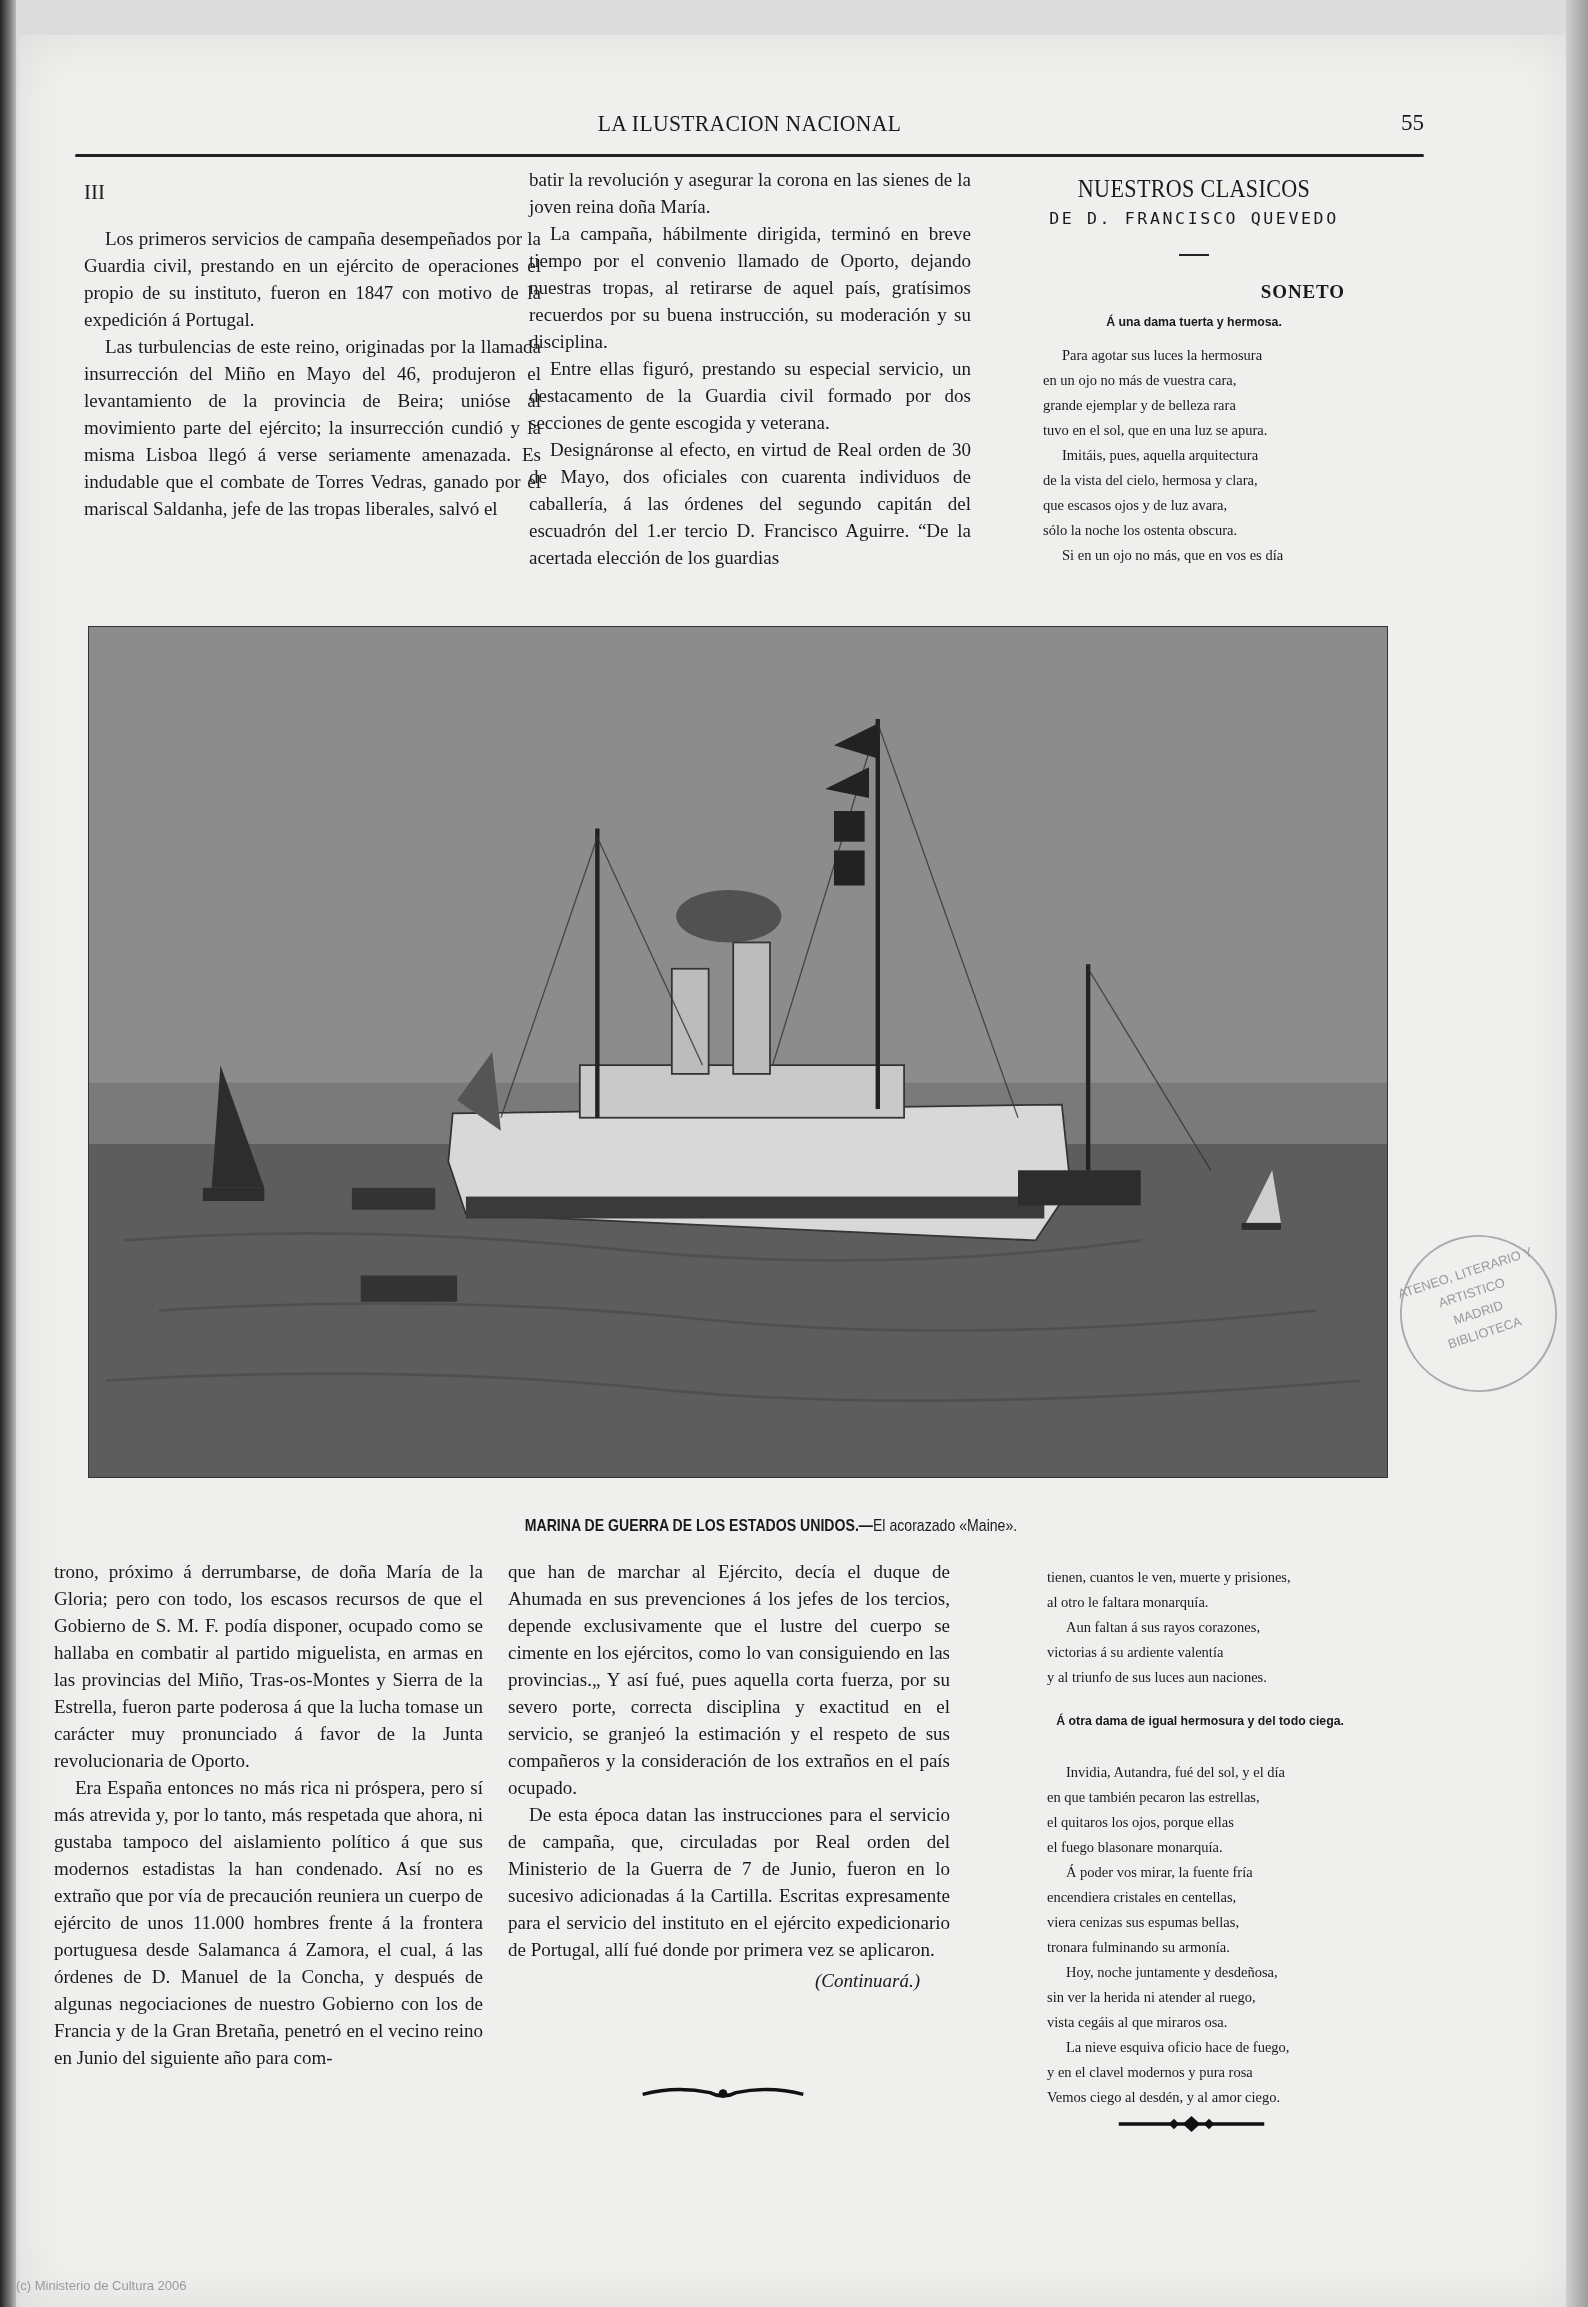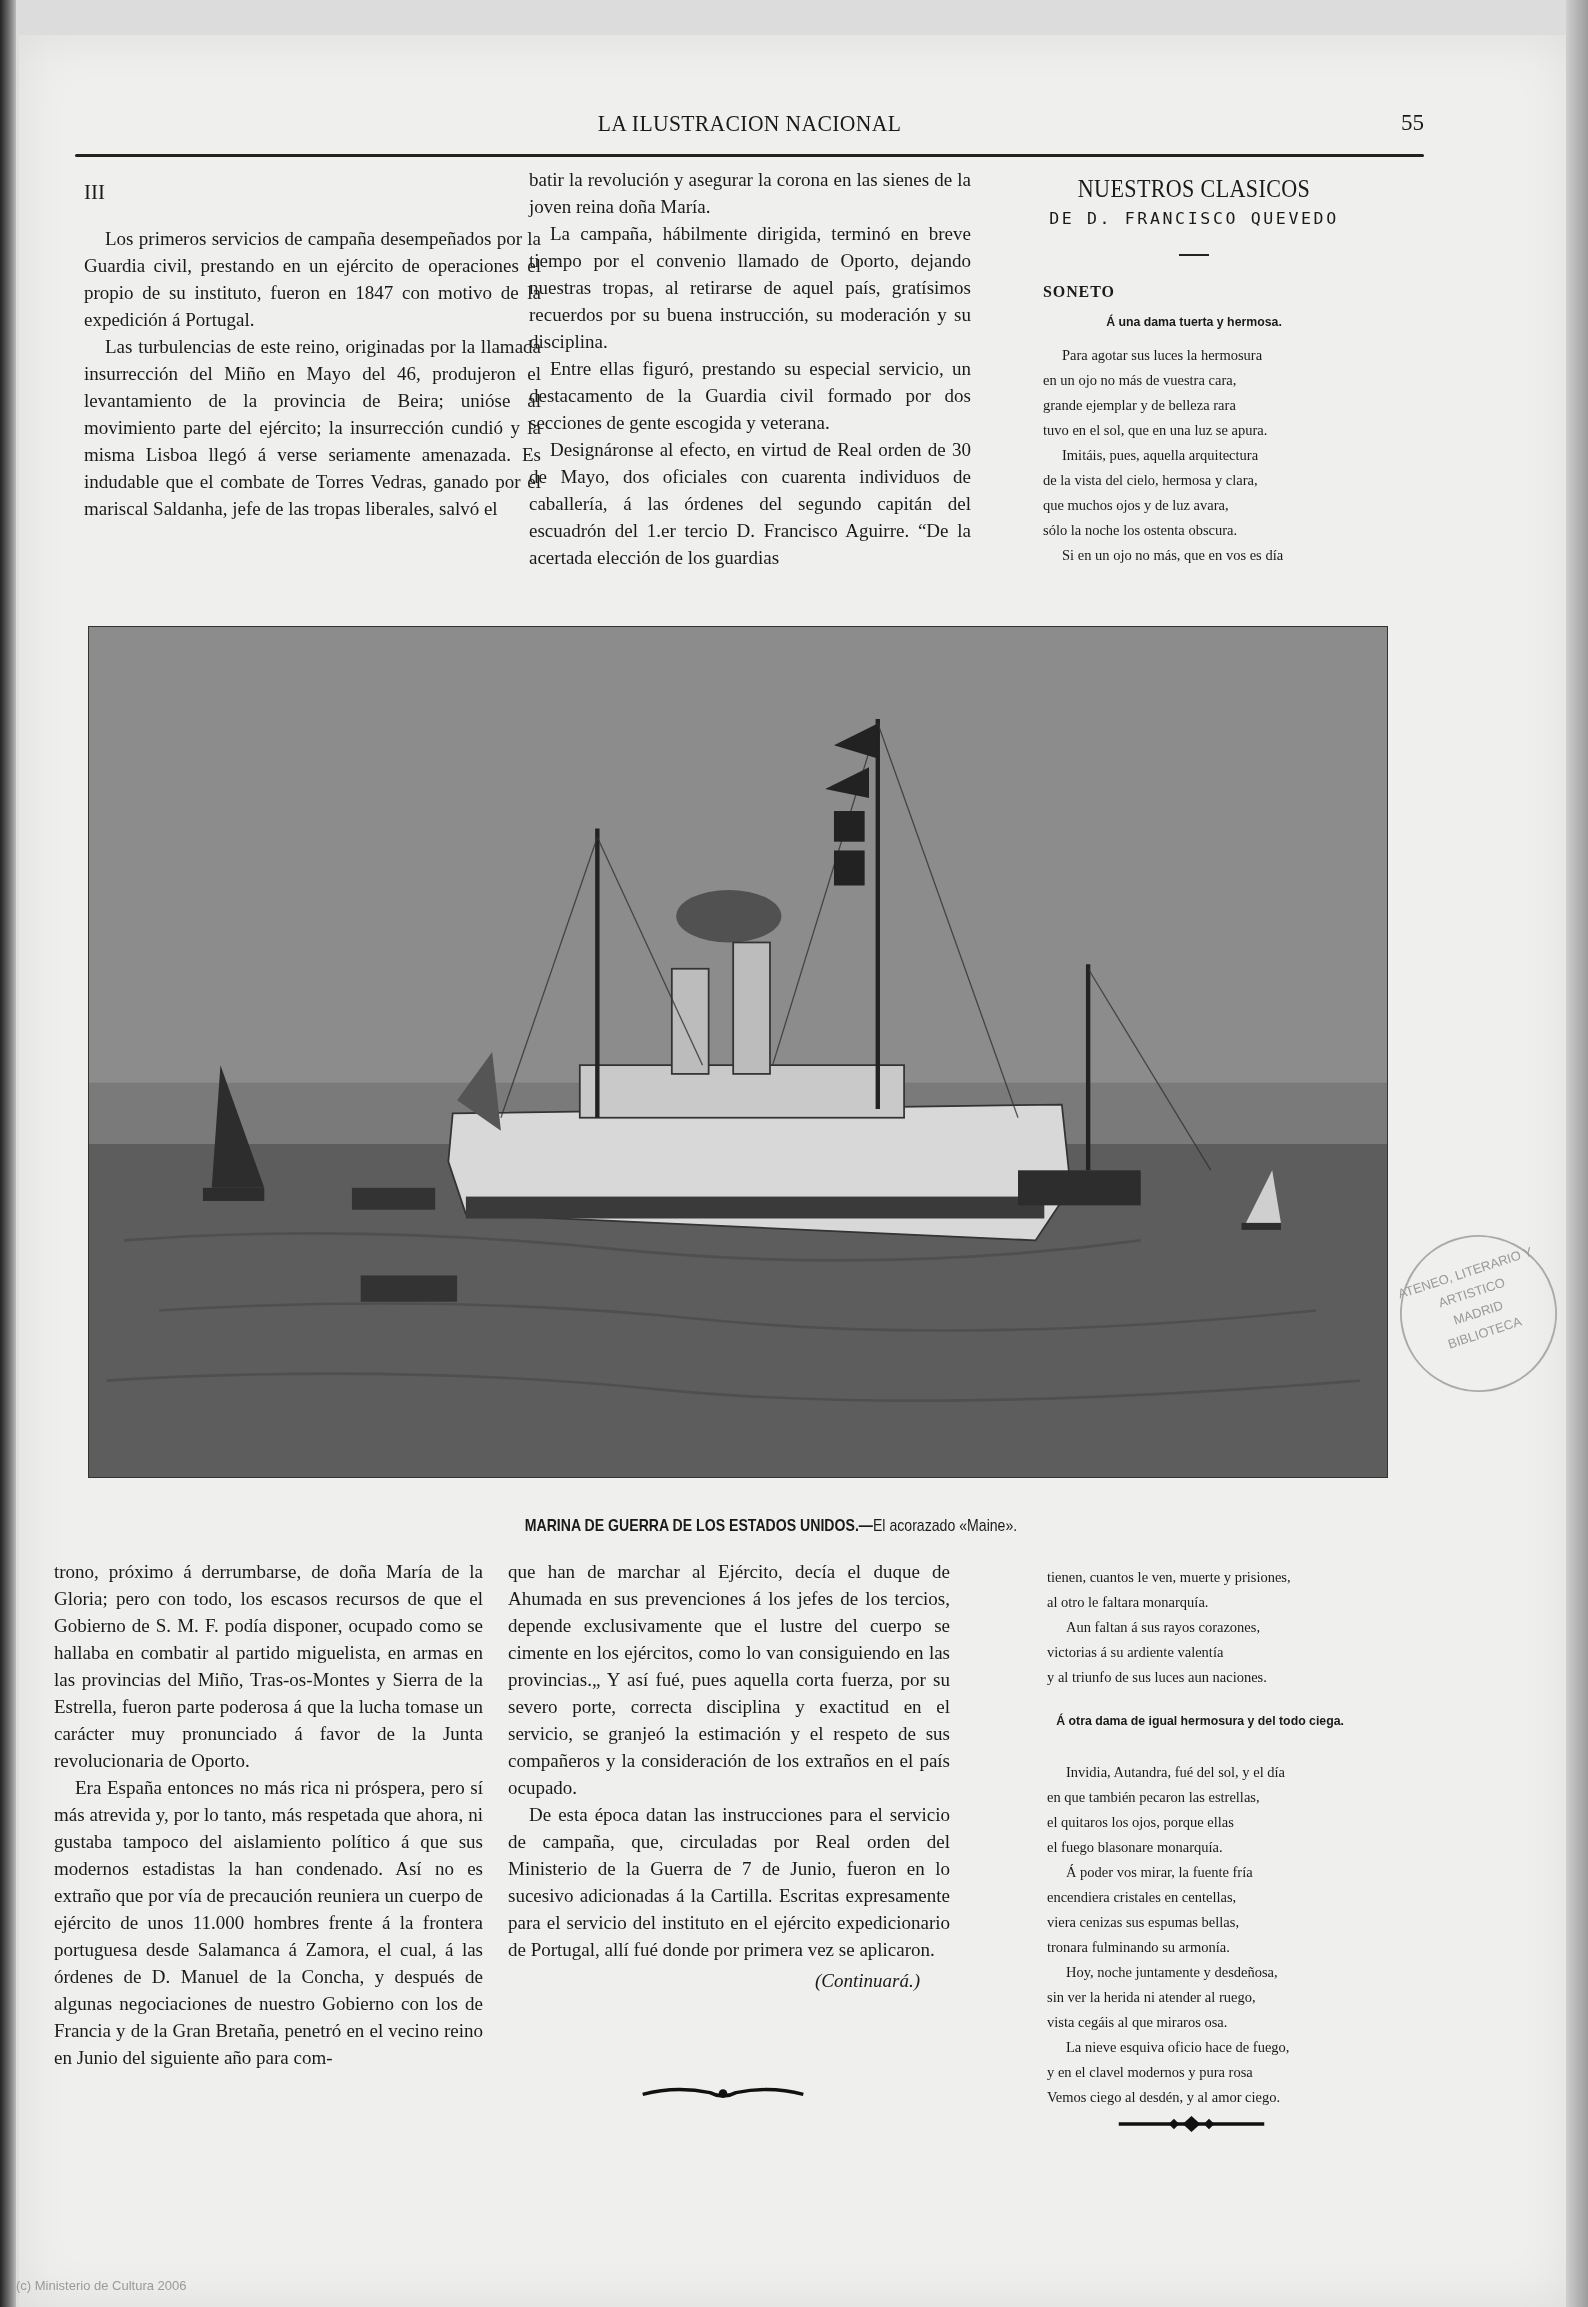--- a/index.html
+++ b/index.html
@@ -12,21 +12,21 @@
   .masthead .pnum{position:absolute;right:0;top:0;font-size:23px;font-family:"Liberation Serif",serif;}
   .rule{position:absolute;left:75px;top:154px;width:1349px;height:2.6px;background:#222;border-radius:1.8px;}
   .col{position:absolute;font-family:"Liberation Serif",serif;font-size:19px;line-height:27px;text-align:justify;}
   .col p{margin:0;text-indent:21px;}
   .col p.noind{text-indent:0;}
   .sechead{font-size:21px;margin:8.8px 0 19px 0;}
   .poem{position:absolute;font-family:"Liberation Serif",serif;font-size:14.5px;line-height:25px;}
   .poem .t1{text-align:center;font-size:26px;letter-spacing:0.4px;transform:scaleX(0.85);margin-top:3.5px;}
   .poem .t2{text-align:center;font-family:"DejaVu Sans Mono",monospace;font-size:16.6px;letter-spacing:2.6px;margin-top:5.3px;}
   .poem .dash{width:30px;height:2.6px;background:#222;margin:23px auto 23px auto;}
-  .poem .t3{text-align:left;font-weight:bold;font-size:16px;letter-spacing:0.9px;}
+  .poem .t3{text-align:right;font-weight:bold;font-size:19px;letter-spacing:0.9px;}
   .poem .t4{text-align:center;font-weight:bold;font-size:12.3px;font-family:"Liberation Sans",sans-serif;margin:5.3px 0 8.8px 0;}
   .poem .ln{white-space:nowrap;}
   .poem .ln.ind{padding-left:19px;}
   .illus{position:absolute;left:88px;top:626px;width:1298px;height:850px;background:linear-gradient(#8a8a8a,#777 45%,#5f5f5f 70%,#6b6b6b);border:1.8px solid #333;overflow:hidden;}
   .illus svg{width:100%;height:100%;display:block;}
   .caption{position:absolute;left:333px;top:1516px;width:876px;text-align:center;font-family:"Liberation Sans",sans-serif;font-size:16.6px;font-weight:bold;transform:scaleX(0.85);}
   .caption .sub{font-weight:normal;}
   .stamp{position:absolute;left:1400px;top:1235px;width:153px;height:153px;border:2.6px double #aaa;border-radius:50%;color:#9a9a9a;font-family:"Liberation Sans",sans-serif;font-size:13px;text-align:center;transform:rotate(-18deg);}
   .stamp div{margin-top:23px;line-height:21px;}
   .orn{position:absolute;height:8.8px;}
@@ -65,21 +65,21 @@
   <div class="t2">DE D. FRANCISCO QUEVEDO</div>
   <div class="dash"></div>
   <div class="t3">SONETO</div>
   <div class="t4">Á una dama tuerta y hermosa.</div>
   <div class="ln ind">Para agotar sus luces la hermosura</div>
   <div class="ln">en un ojo no más de vuestra cara,</div>
   <div class="ln">grande ejemplar y de belleza rara</div>
   <div class="ln">tuvo en el sol, que en una luz se apura.</div>
   <div class="ln ind">Imitáis, pues, aquella arquitectura</div>
   <div class="ln">de la vista del cielo, hermosa y clara,</div>
-  <div class="ln">que muchos ojos y de luz avara,</div>
+  <div class="ln">que escasos ojos y de luz avara,</div>
   <div class="ln">sólo la noche los ostenta obscura.</div>
   <div class="ln ind">Si en un ojo no más, que en vos es día</div>
 </div>
 
 <div class="illus">
   <svg viewBox="0 0 1481 970" preserveAspectRatio="none">
     <rect x="0" y="0" width="1481" height="560" fill="#8c8c8c"></rect>
     <rect x="0" y="520" width="1481" height="80" fill="#7a7a7a"></rect>
     <rect x="0" y="590" width="1481" height="380" fill="#5d5d5d"></rect>
     <g stroke="#4a4a4a" stroke-width="3" fill="none" opacity="0.7">

